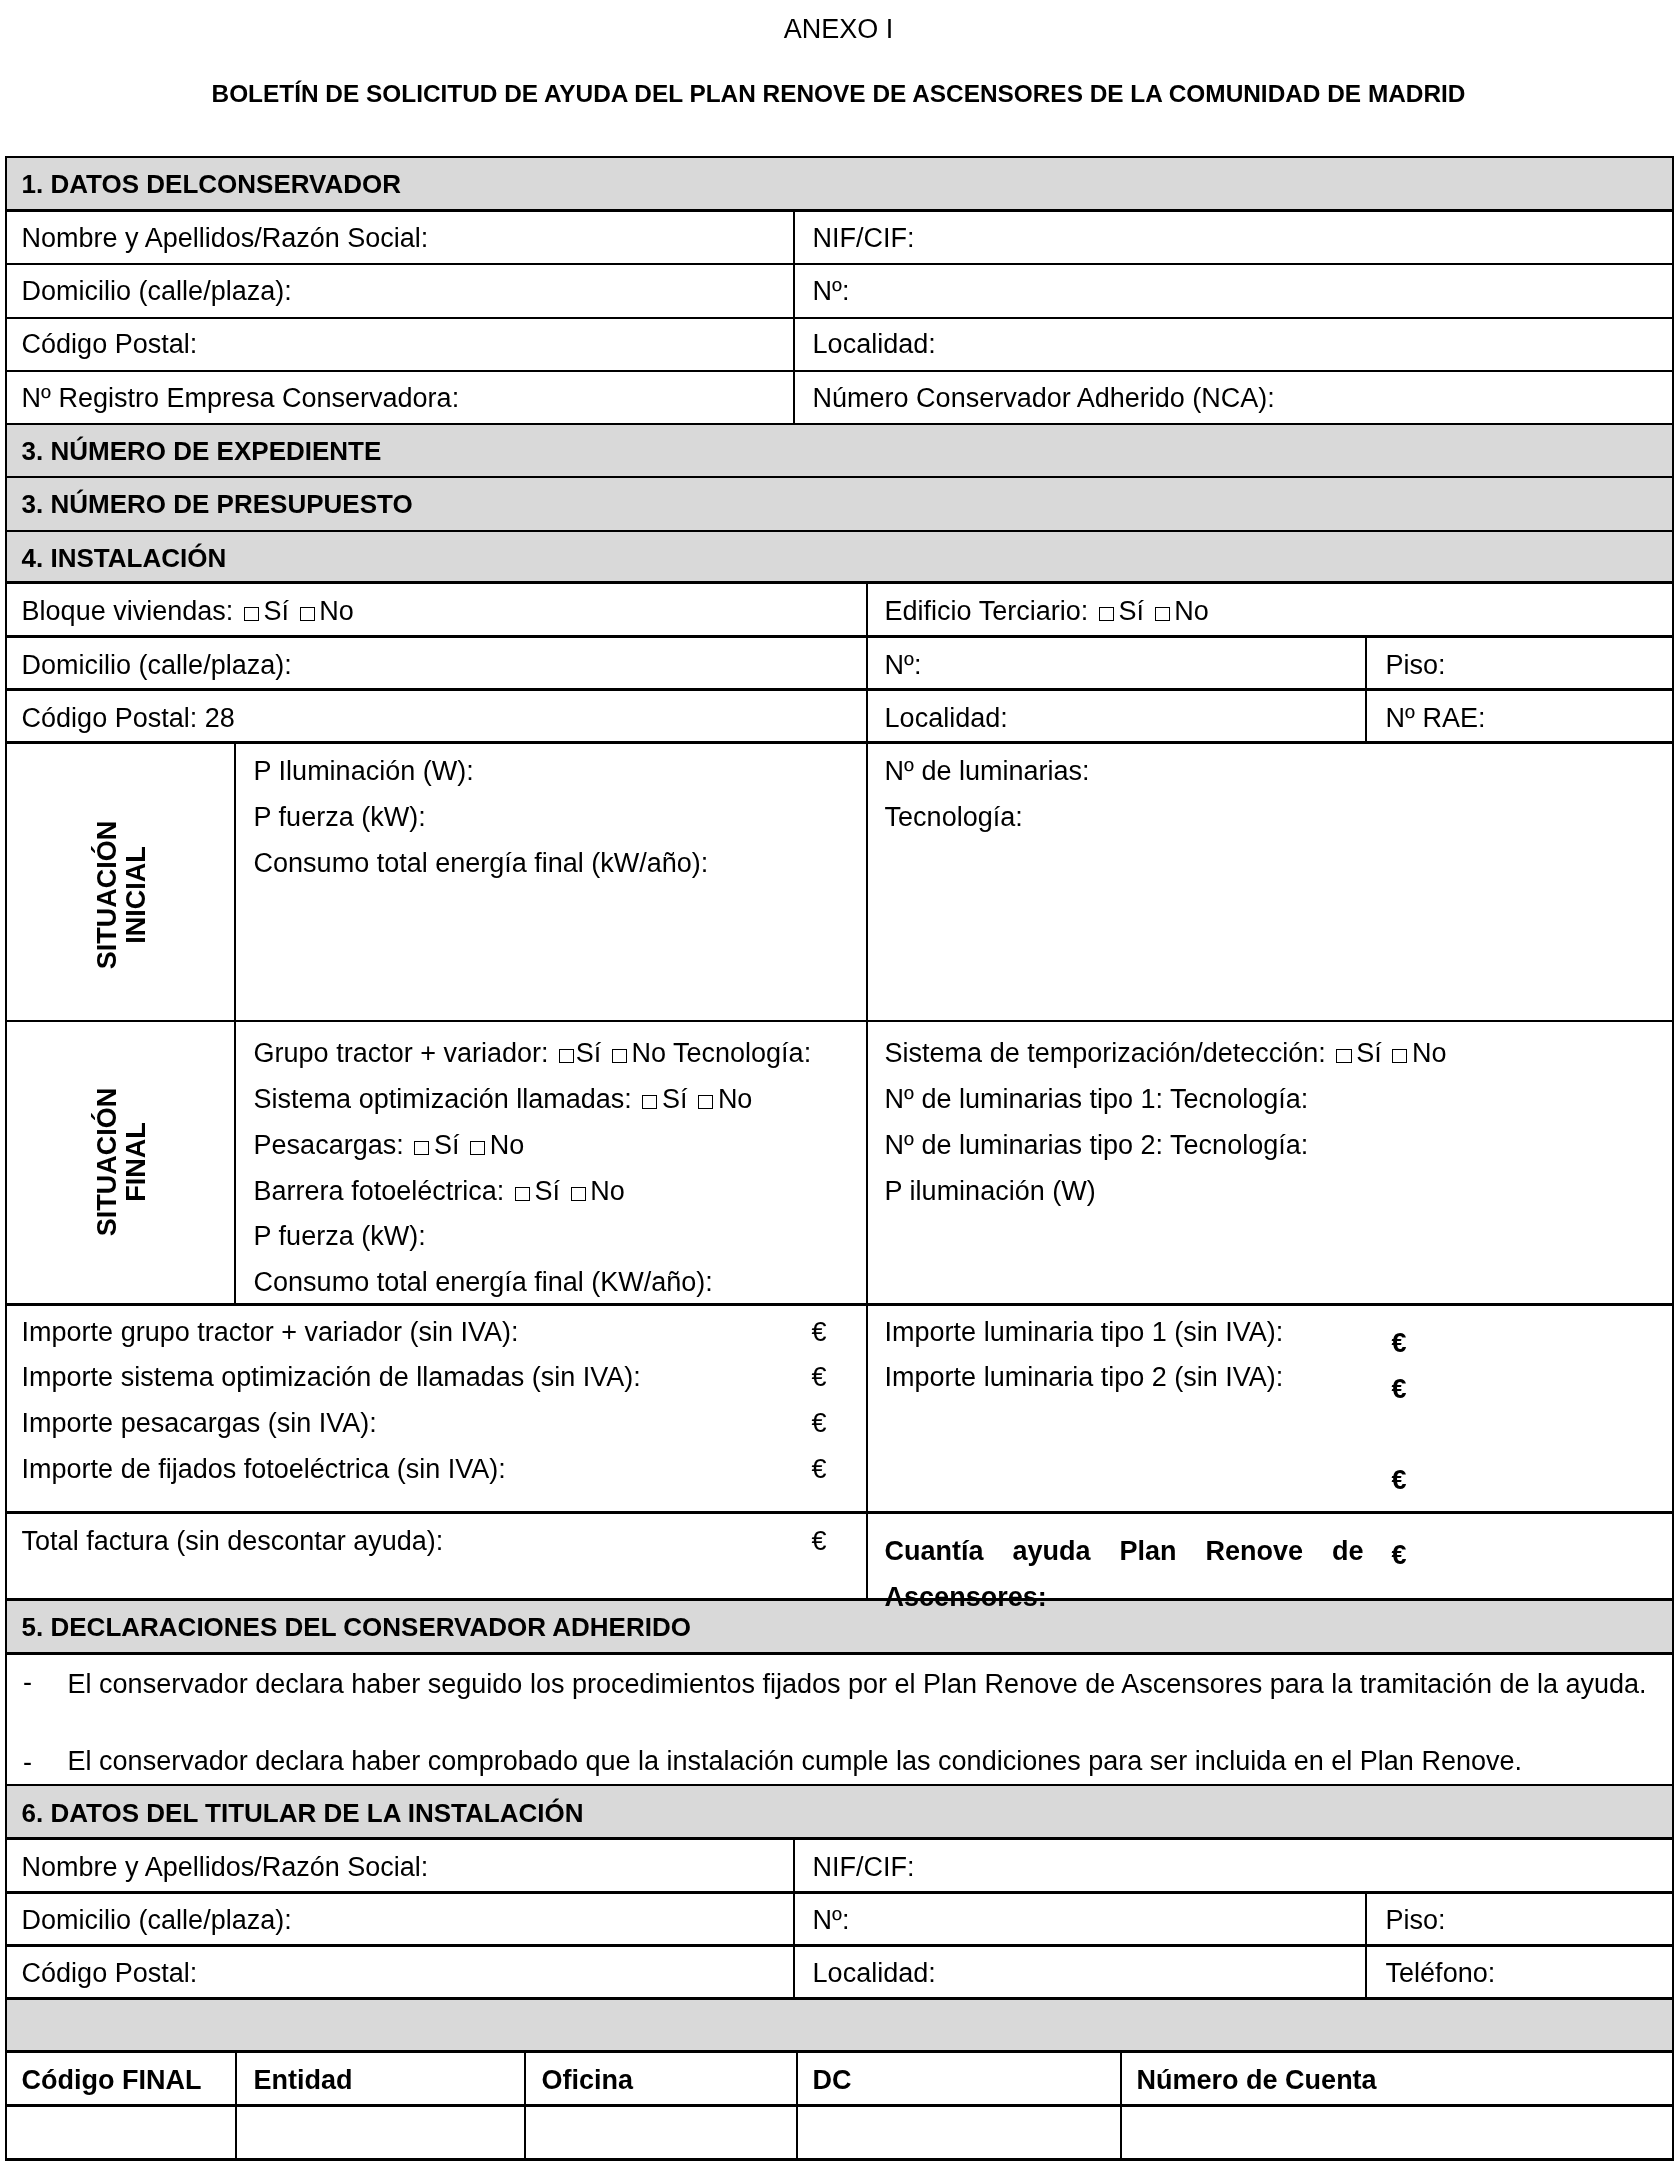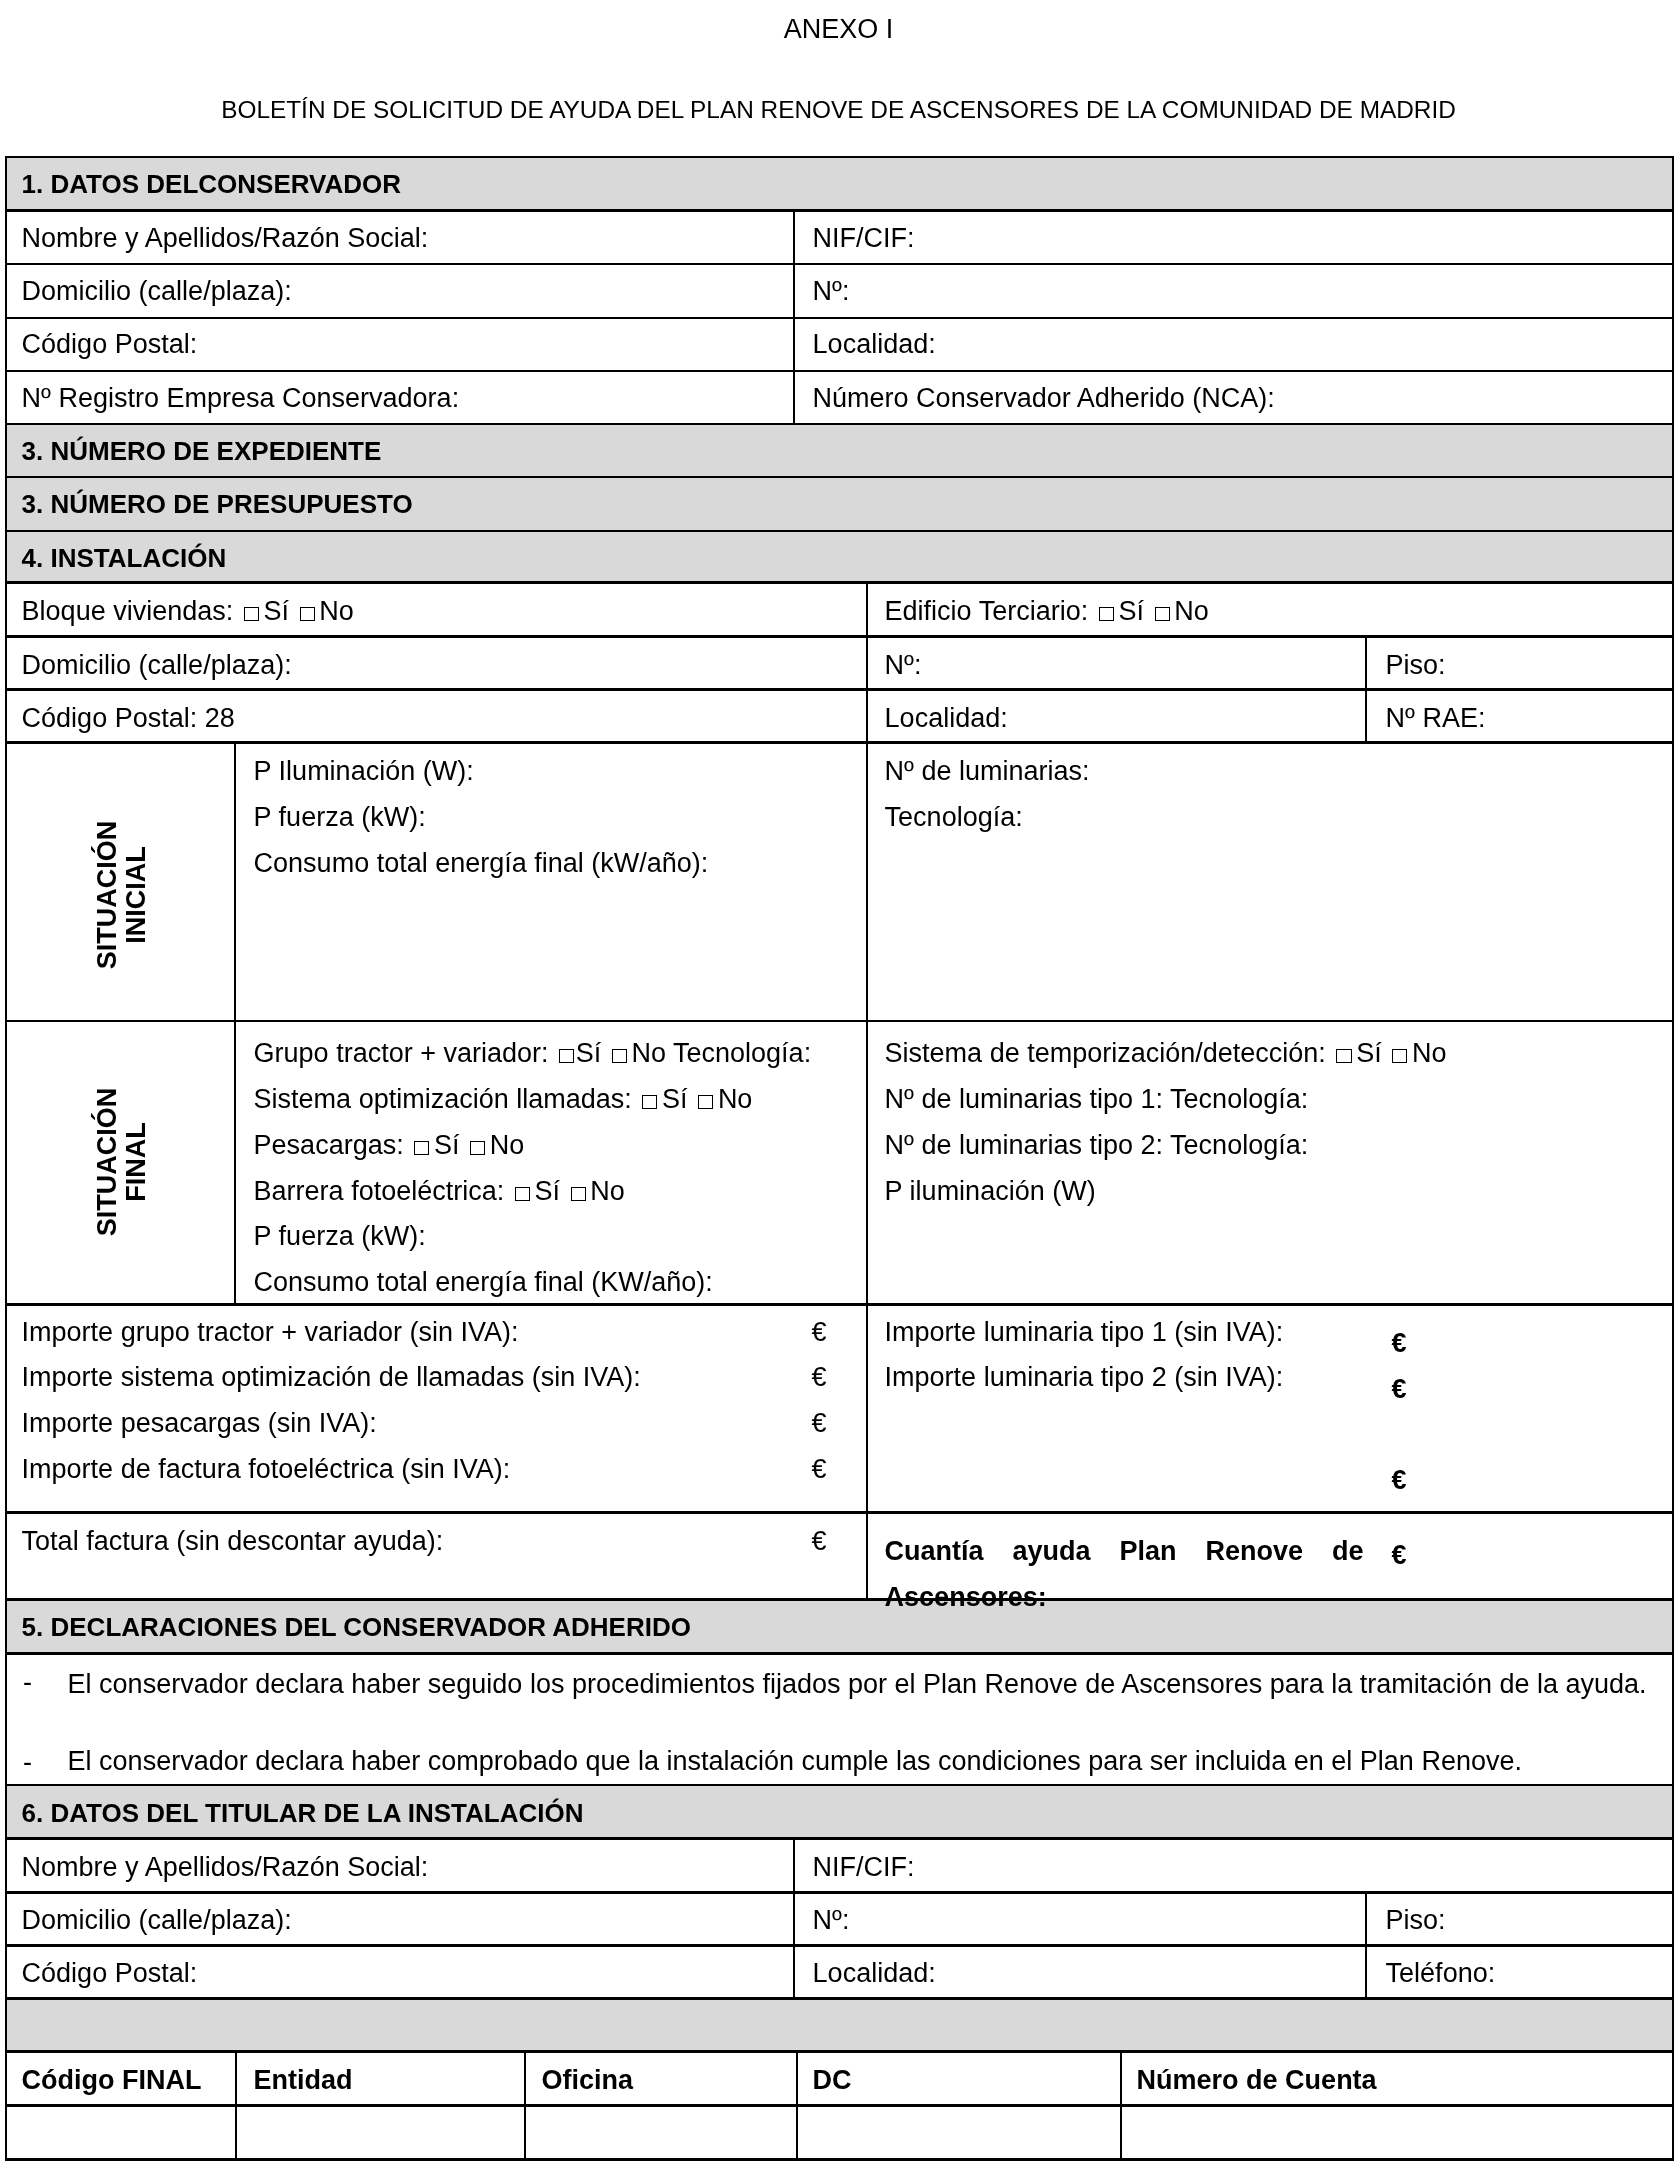--- a/index.html
+++ b/index.html
@@ -1,20 +1,20 @@
 <!DOCTYPE html>
 <html style="font-size:12.2px"><head>
 <meta charset="utf-8">
 <style>
   html, body { margin: 0; padding: 0; background: #ffffff; }
   body { width: 1677px; height: 2183px; position: relative; overflow: hidden;
          font-family: "Liberation Sans", sans-serif; color: #000; font-size: 27px; }
   .abs { position: absolute; }
   .annex { left: 0; width: 1677px; top: 13.7px; text-align: center; font-size: 27px; }
-  .title { left: 0; width: 1677px; top: 96px; text-align: center; font-size: 24.4px; font-weight: normal; }
+  .title { left: 0; width: 1677px; top: 80px; text-align: center; font-size: 24.4px; font-weight: bold; }
   .form { position: absolute; left: 4.6px; top: 156px; width: 1669px; height: 2003px; }
   .hline { position: absolute; left: 0; width: 1669px; height: 0; border-top: 3px solid #000; }
   .hline.thin { border-top-width: 2.3px; }
   .vline { position: absolute; width: 0; border-left: 2.3px solid #000; }
   .band { position: absolute; left: 0; width: 1669px; background: #d9d9d9; }
   .frame { position: absolute; left: 0; top: 0; width: 1665px; height: 2000px; border: 2.3px solid #000; border-bottom-width: 3.8px; }
   .t { position: absolute; white-space: nowrap; line-height: 1; }
   .b { font-weight: bold; }
   .hdr { font-size: 26px; font-weight: bold; }
   .cb { display: inline-block; width: 15.2px; height: 13.7px; border: 1.9px solid #000; vertical-align: -0.8px; margin: 0 4.6px 0 3px; box-sizing: border-box; }
@@ -149,21 +149,21 @@
     <span class="cb"></span><span>Sí</span>
     <span class="cb"></span><span>No</span>
   </div>
   <div class="t" style="left:880px;top:930px">Nº de luminarias tipo 1: Tecnología:</div>
   <div class="t" style="left:880px;top:976px">Nº de luminarias tipo 2: Tecnología:</div>
   <div class="t" style="left:880px;top:1022px">P iluminación (W)</div>
 
   <div class="t" style="left:17px;top:1163px">Importe grupo tractor + variador (sin IVA):</div>
   <div class="t" style="left:17px;top:1208px">Importe sistema optimización de llamadas (sin IVA):</div>
   <div class="t" style="left:17px;top:1254px">Importe pesacargas (sin IVA):</div>
-  <div class="t" style="left:17px;top:1300px">Importe de factura fotoeléctrica (sin IVA):</div>
+  <div class="t" style="left:17px;top:1300px">Importe de fijados fotoeléctrica (sin IVA):</div>
   <div class="t" style="left:807px;top:1163px">€</div>
   <div class="t" style="left:807px;top:1208px">€</div>
   <div class="t" style="left:807px;top:1254px">€</div>
   <div class="t" style="left:807px;top:1300px">€</div>
 
   <div class="t" style="left:880px;top:1163px">Importe luminaria tipo 1 (sin IVA):</div>
   <div class="t" style="left:880px;top:1208px">Importe luminaria tipo 2 (sin IVA):</div>
   <div class="t b" style="left:1387px;top:1174px">€</div>
   <div class="t b" style="left:1387px;top:1220px">€</div>
   <div class="t b" style="left:1387px;top:1311px">€</div>

